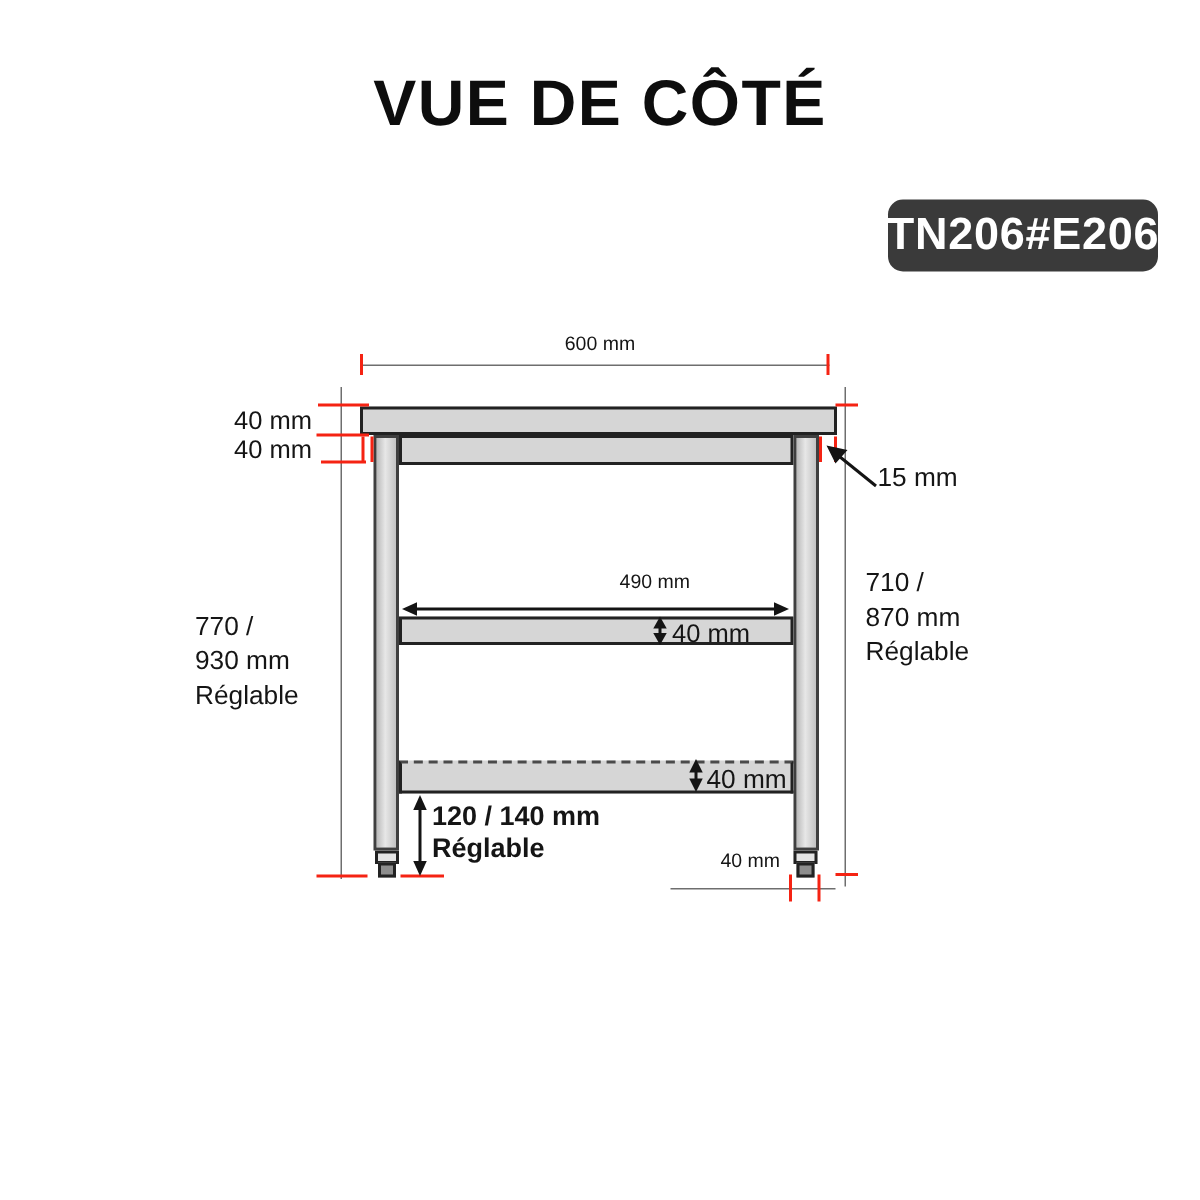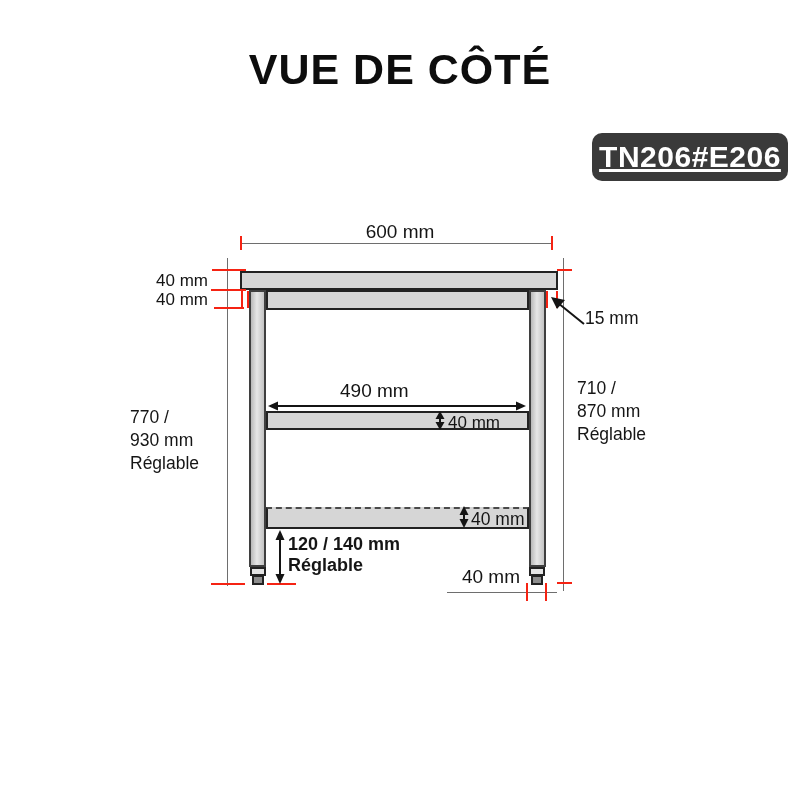--- a/index.html
+++ b/index.html
@@ -21,33 +21,33 @@
   .foot-top{background:#e4e4e4;}
   .foot-bottom{background:#8d8d8d;}
   .shelf-dashed{border-top:2px dashed #4a4a4a;}
   
   .dimline{position:absolute;background:var(--dimline,#6e6e6e);}
   .red{position:absolute;background:var(--red,#f52313);}
   .dim-text{
     position:absolute;color:var(--text,#151515);
     font-size:17px;line-height:1.18;white-space:nowrap;
   }
-  .dim-text.big{font-size:19px;}
+  .dim-text.big{font-size:13px;}
   .right-align{text-align:right;}
   .multiline{line-height:23px;font-size:17.5px;}
   
   .title{
     position:absolute;left:0;right:0;top:45px;text-align:center;
     font-size:43px;font-weight:bold;letter-spacing:1px;color:#0d0d0d;
   }
   .badge{
-    position:absolute;left:592px;top:133px;width:196px;height:48px;
+    position:absolute;left:592px;top:133px;width:180px;height:48px;
     background:var(--badge-bg,#3a3a3a);color:var(--badge-fg,#fff);
     border-radius:10px;display:flex;align-items:center;justify-content:center;
-    font-size:30px;font-weight:bold;letter-spacing:0.5px;text-decoration:underline;
+    font-size:30px;font-weight:bold;letter-spacing:0.5px;
   }
   .arrow-line{stroke:#141414;stroke-width:2;}
   .arrow-head{fill:#141414;}
   svg.abs{overflow:visible;}
 </style>
 </head>
 <body>
 
 <div class="canvas">
 
@@ -126,21 +126,21 @@
     <div>930 mm</div>
     <div>Réglable</div>
   </div>
 
   <div class="dim-text multiline" style="left:577px;top:377px;">
     <div>710 /</div>
     <div>870 mm</div>
     <div>Réglable</div>
   </div>
 
-  <div class="dim-text big" style="left:340px;top:380px;width:120px;text-align:left;">490 mm</div>
+  <div class="dim-text big" style="left:340px;top:380px;width:120px;text-align:right;">490 mm</div>
   <div class="dim-text" style="left:448px;top:413px;">40 mm</div>
   <div class="dim-text" style="left:471px;top:509px;font-size:17.5px;">40 mm</div>
 
   <div class="dim-text" style="left:288px;top:534px;font-size:18px;line-height:21px;font-weight:bold;">
     <div>120 / 140 mm</div>
     <div>Réglable</div>
   </div>
 
   <div class="dim-text big right-align" style="left:450px;top:566px;width:70px;">40 mm</div>
 

